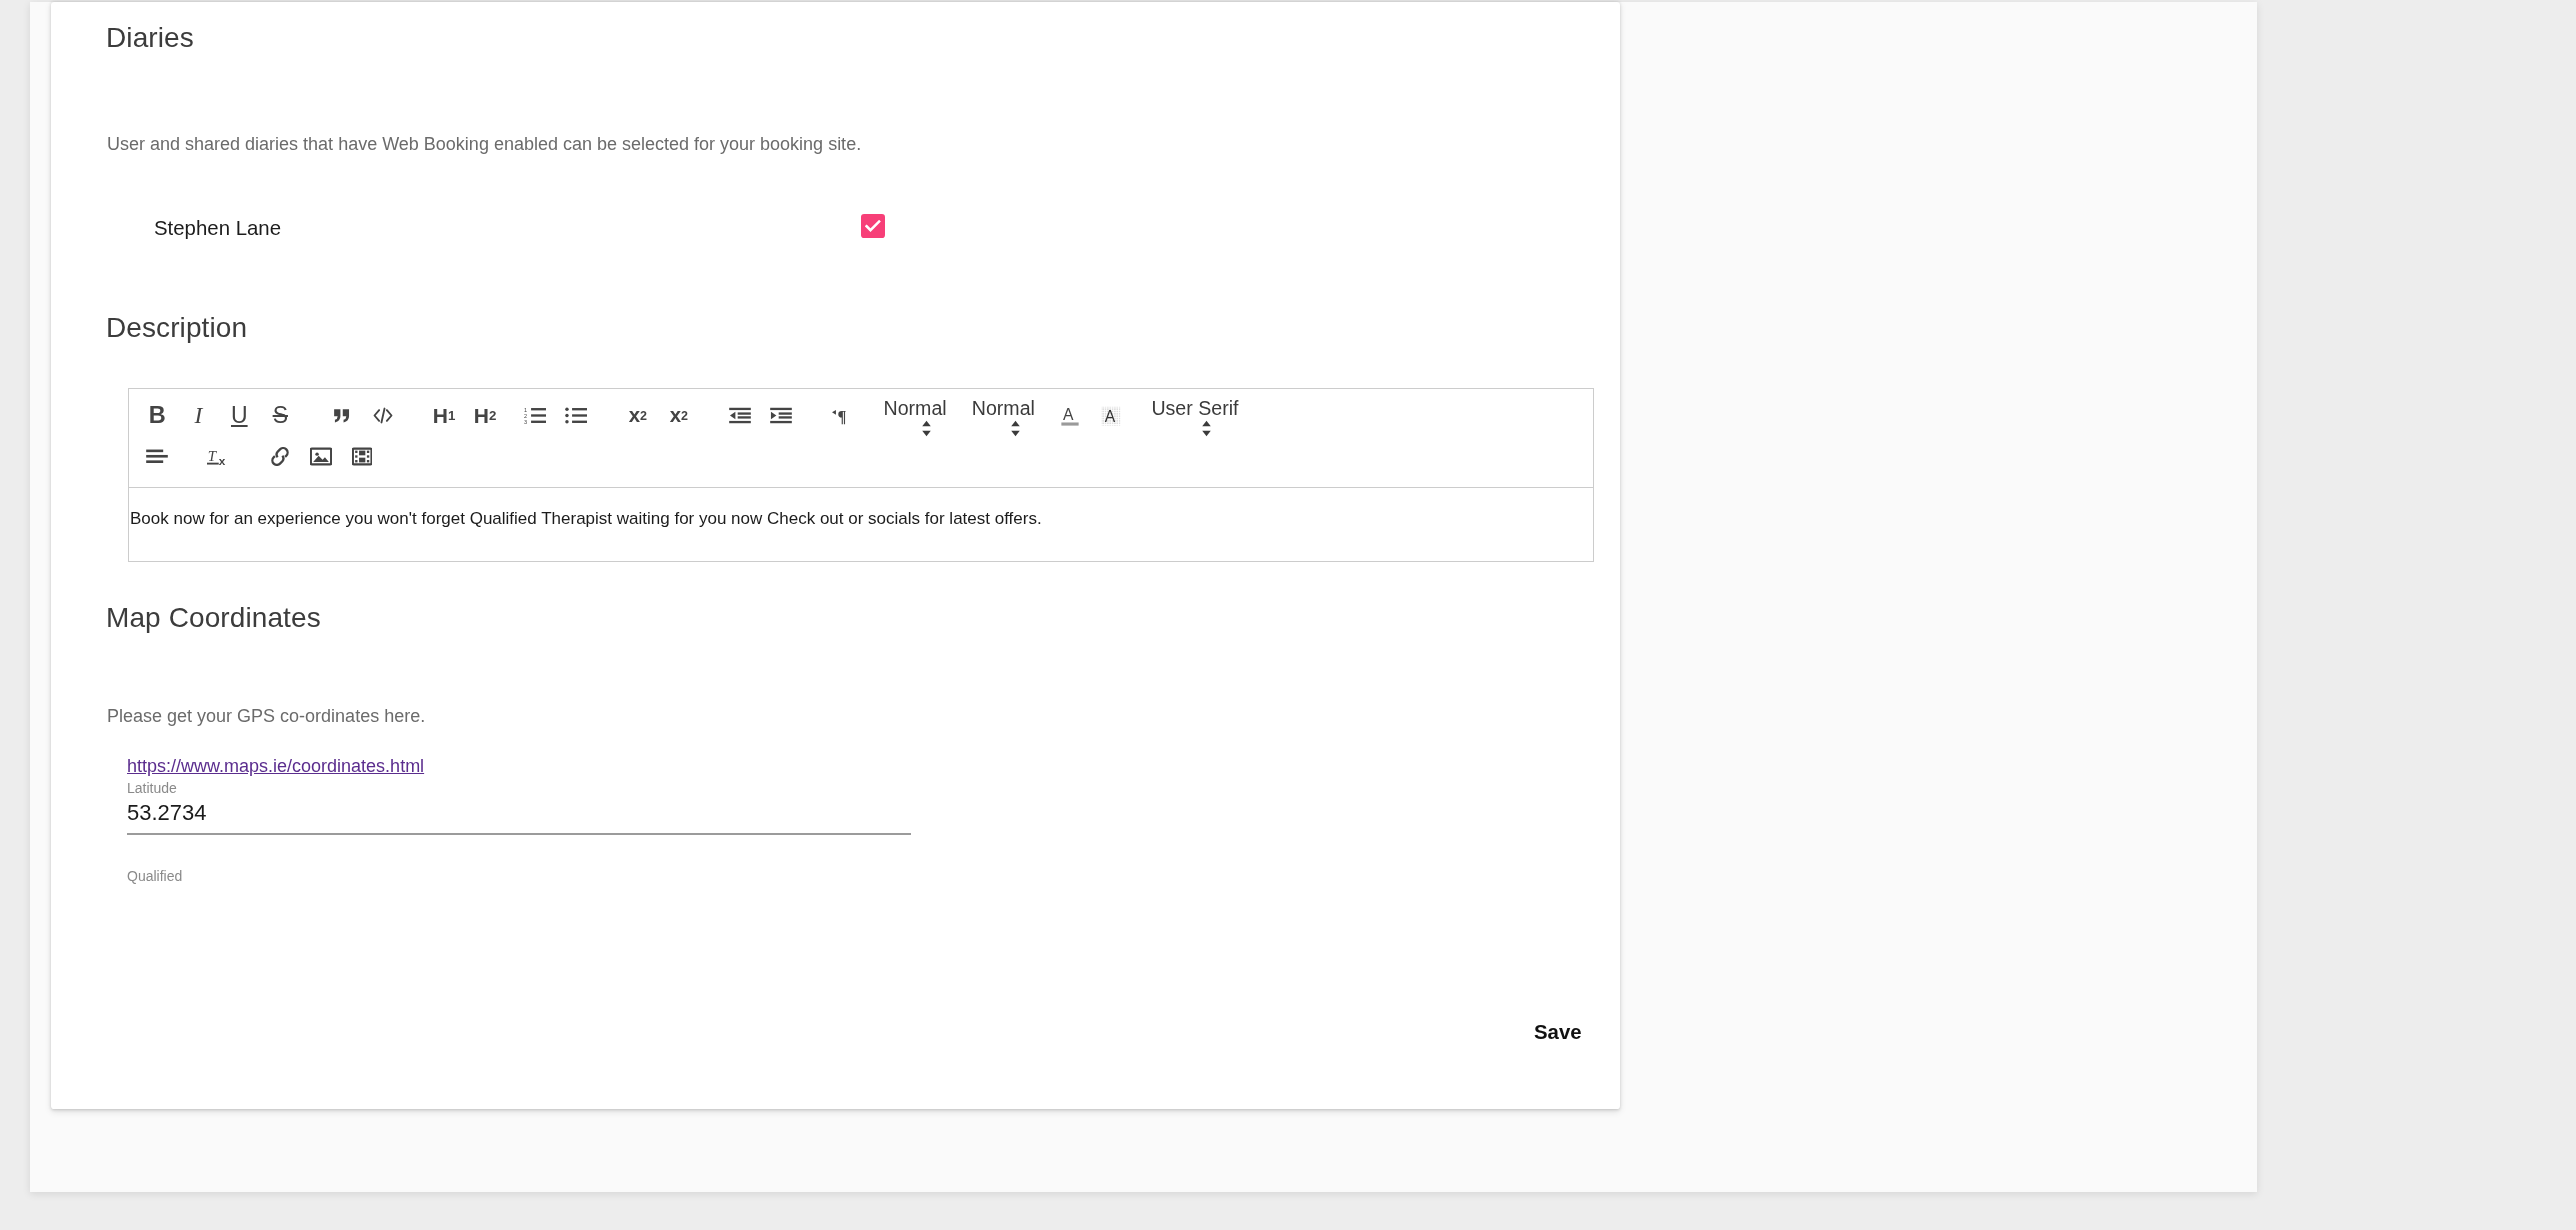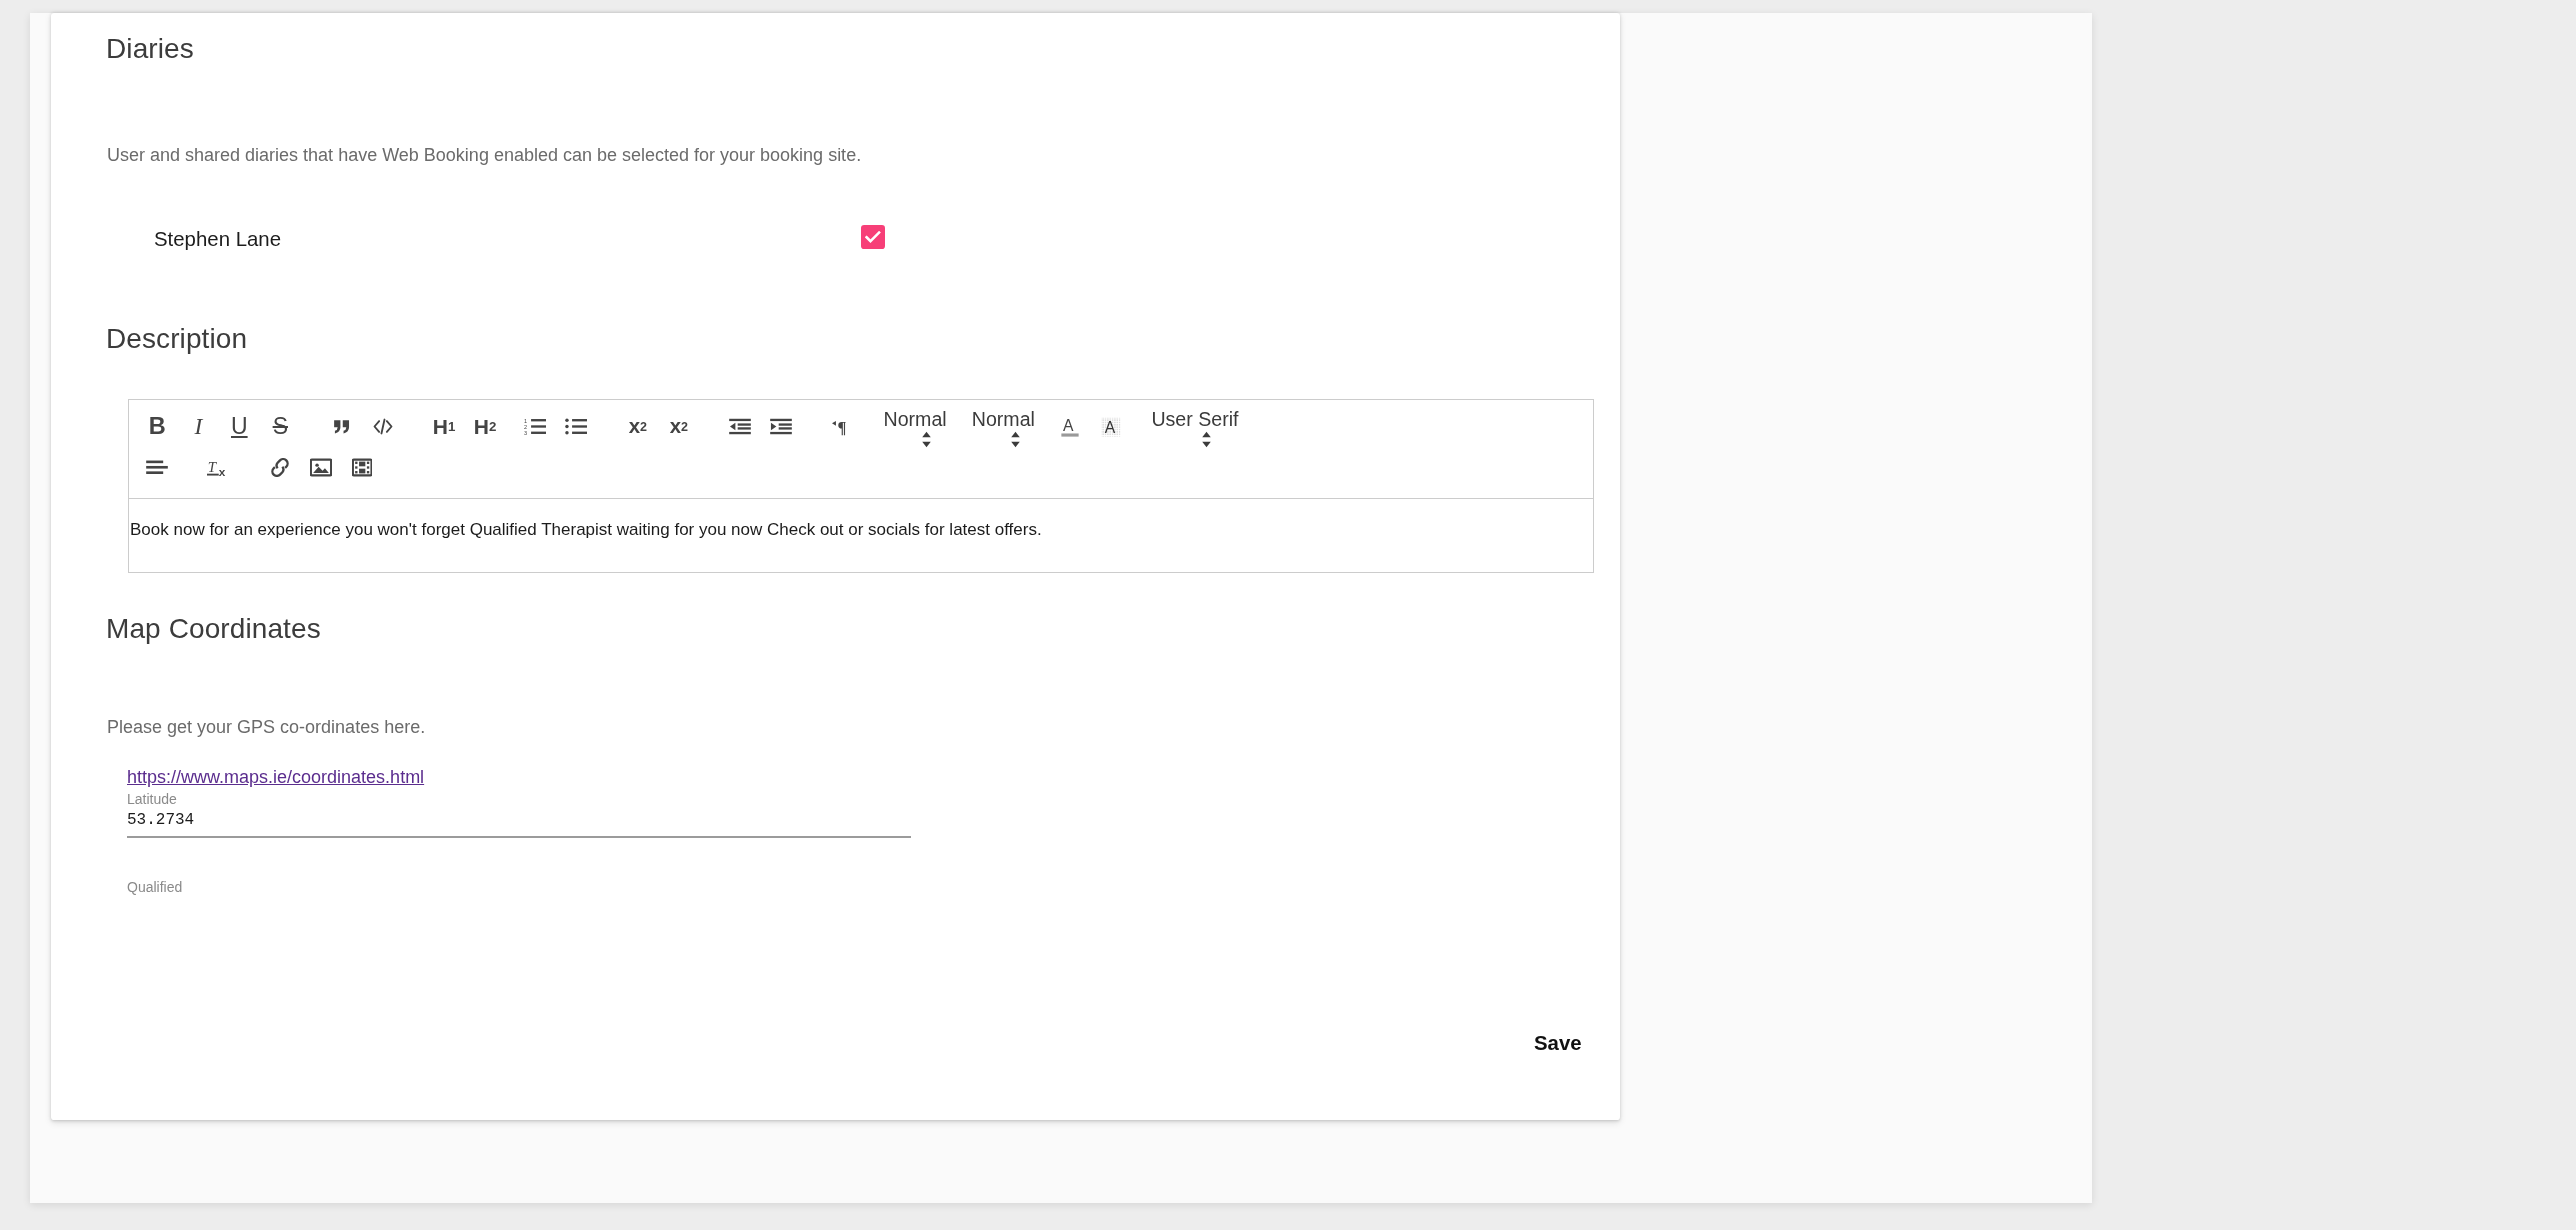--- a/index.html
+++ b/index.html
@@ -7,22 +7,22 @@
     margin: 0; padding: 0;
     width: 2576px; height: 1231px;
     background: #ededed;
     font-family: "Liberation Sans", sans-serif;
     -webkit-font-smoothing: antialiased;
   }
 
   
   .app-surface {
     position: absolute;
-    left: 30px; top: 13px;
-    width: 2062px; height: 1190px;
+    left: 30px; top: 2px;
+    width: 2227px; height: 1190px;
     background: #fafafa;
     box-shadow: 0 1.6px 7.8px rgba(0,0,0,0.10);
   }
 
   
   .settings-card {
     position: absolute;
     left: 21px; top: 0;
     width: 1569px; height: 1107px;
     background: #ffffff;
@@ -181,24 +181,24 @@
     margin-bottom: 3.9px;
     font-family: "Liberation Sans", sans-serif;
   }
   .field-input {
     display: block;
     width: 784px;
     border: none;
     border-bottom: 2.4px solid #9b9b9b;
     outline: none;
     background: transparent;
-    font-size: 16px;
+    font-size: 22px;
     color: #1b1b1b;
     padding: 0 0 7px 0;
-    font-family: Liberation Mono, monospace;
+    font-family: Liberation Sans, sans-serif;
   }
 
   
   .save-button {
     position: absolute;
     left: 1472px; top: 1014px;
     background: none;
     border: none;
     font-size: 20.4px;
     font-weight: bold;

